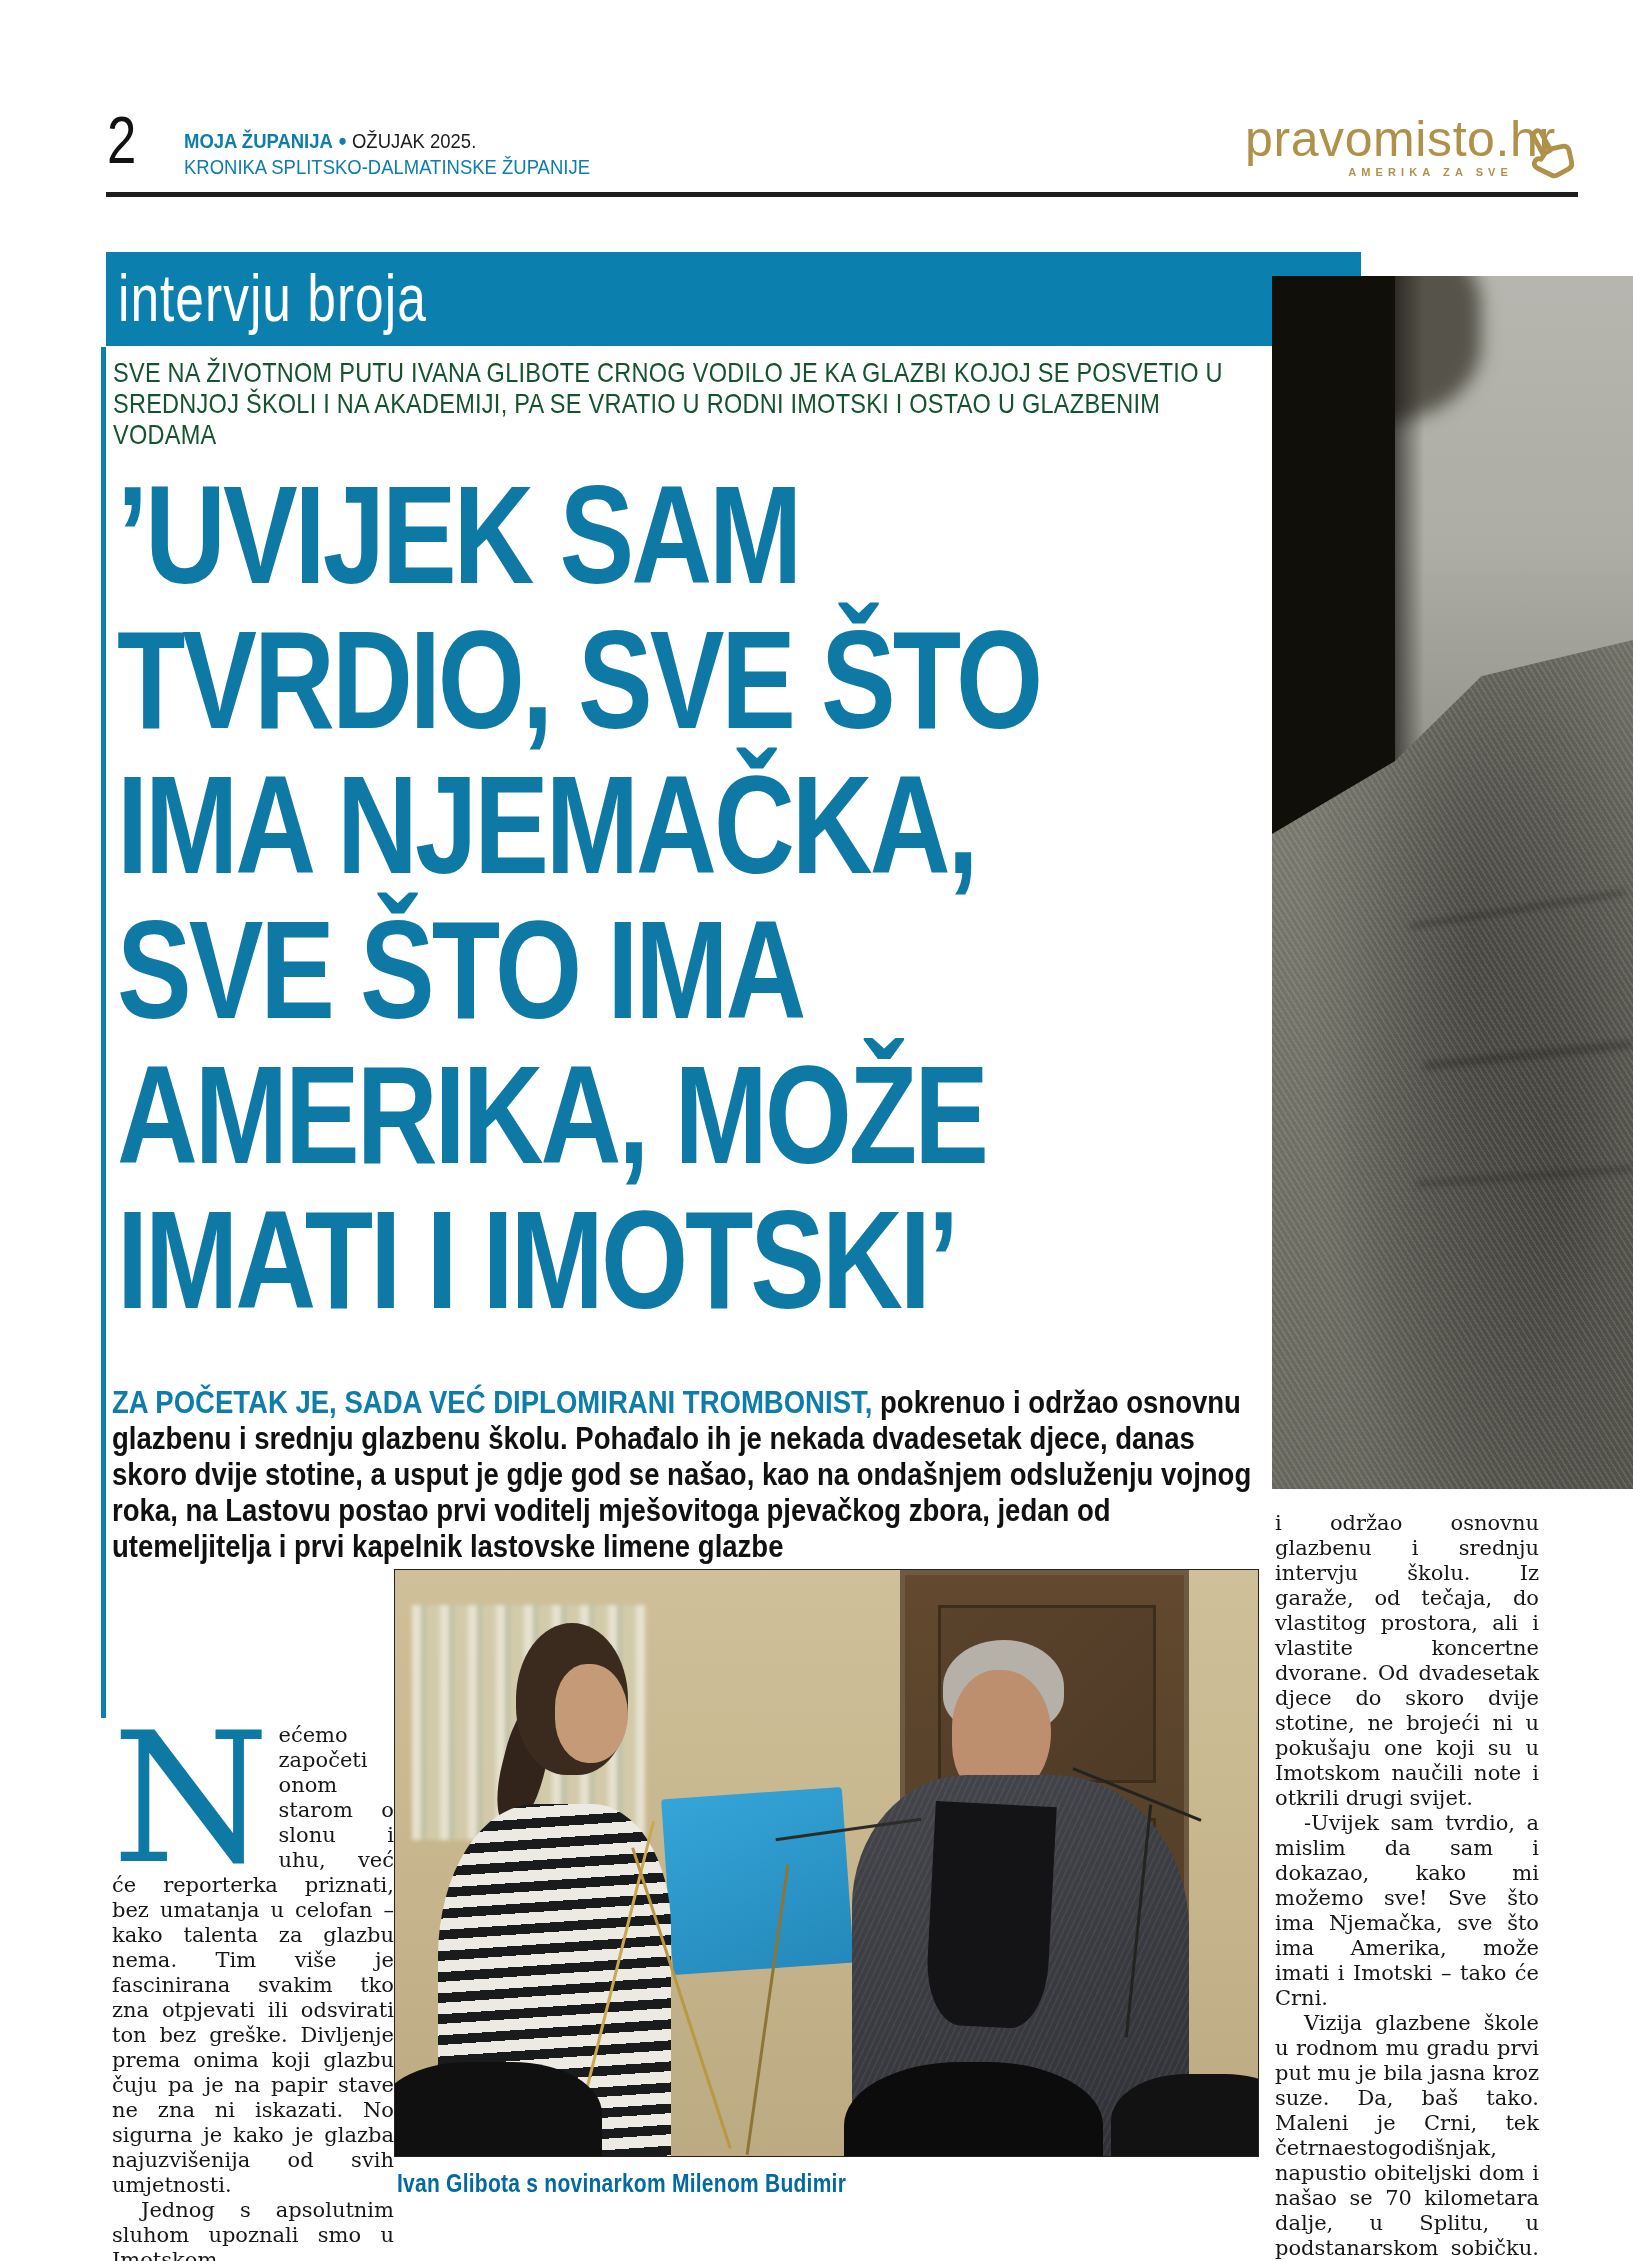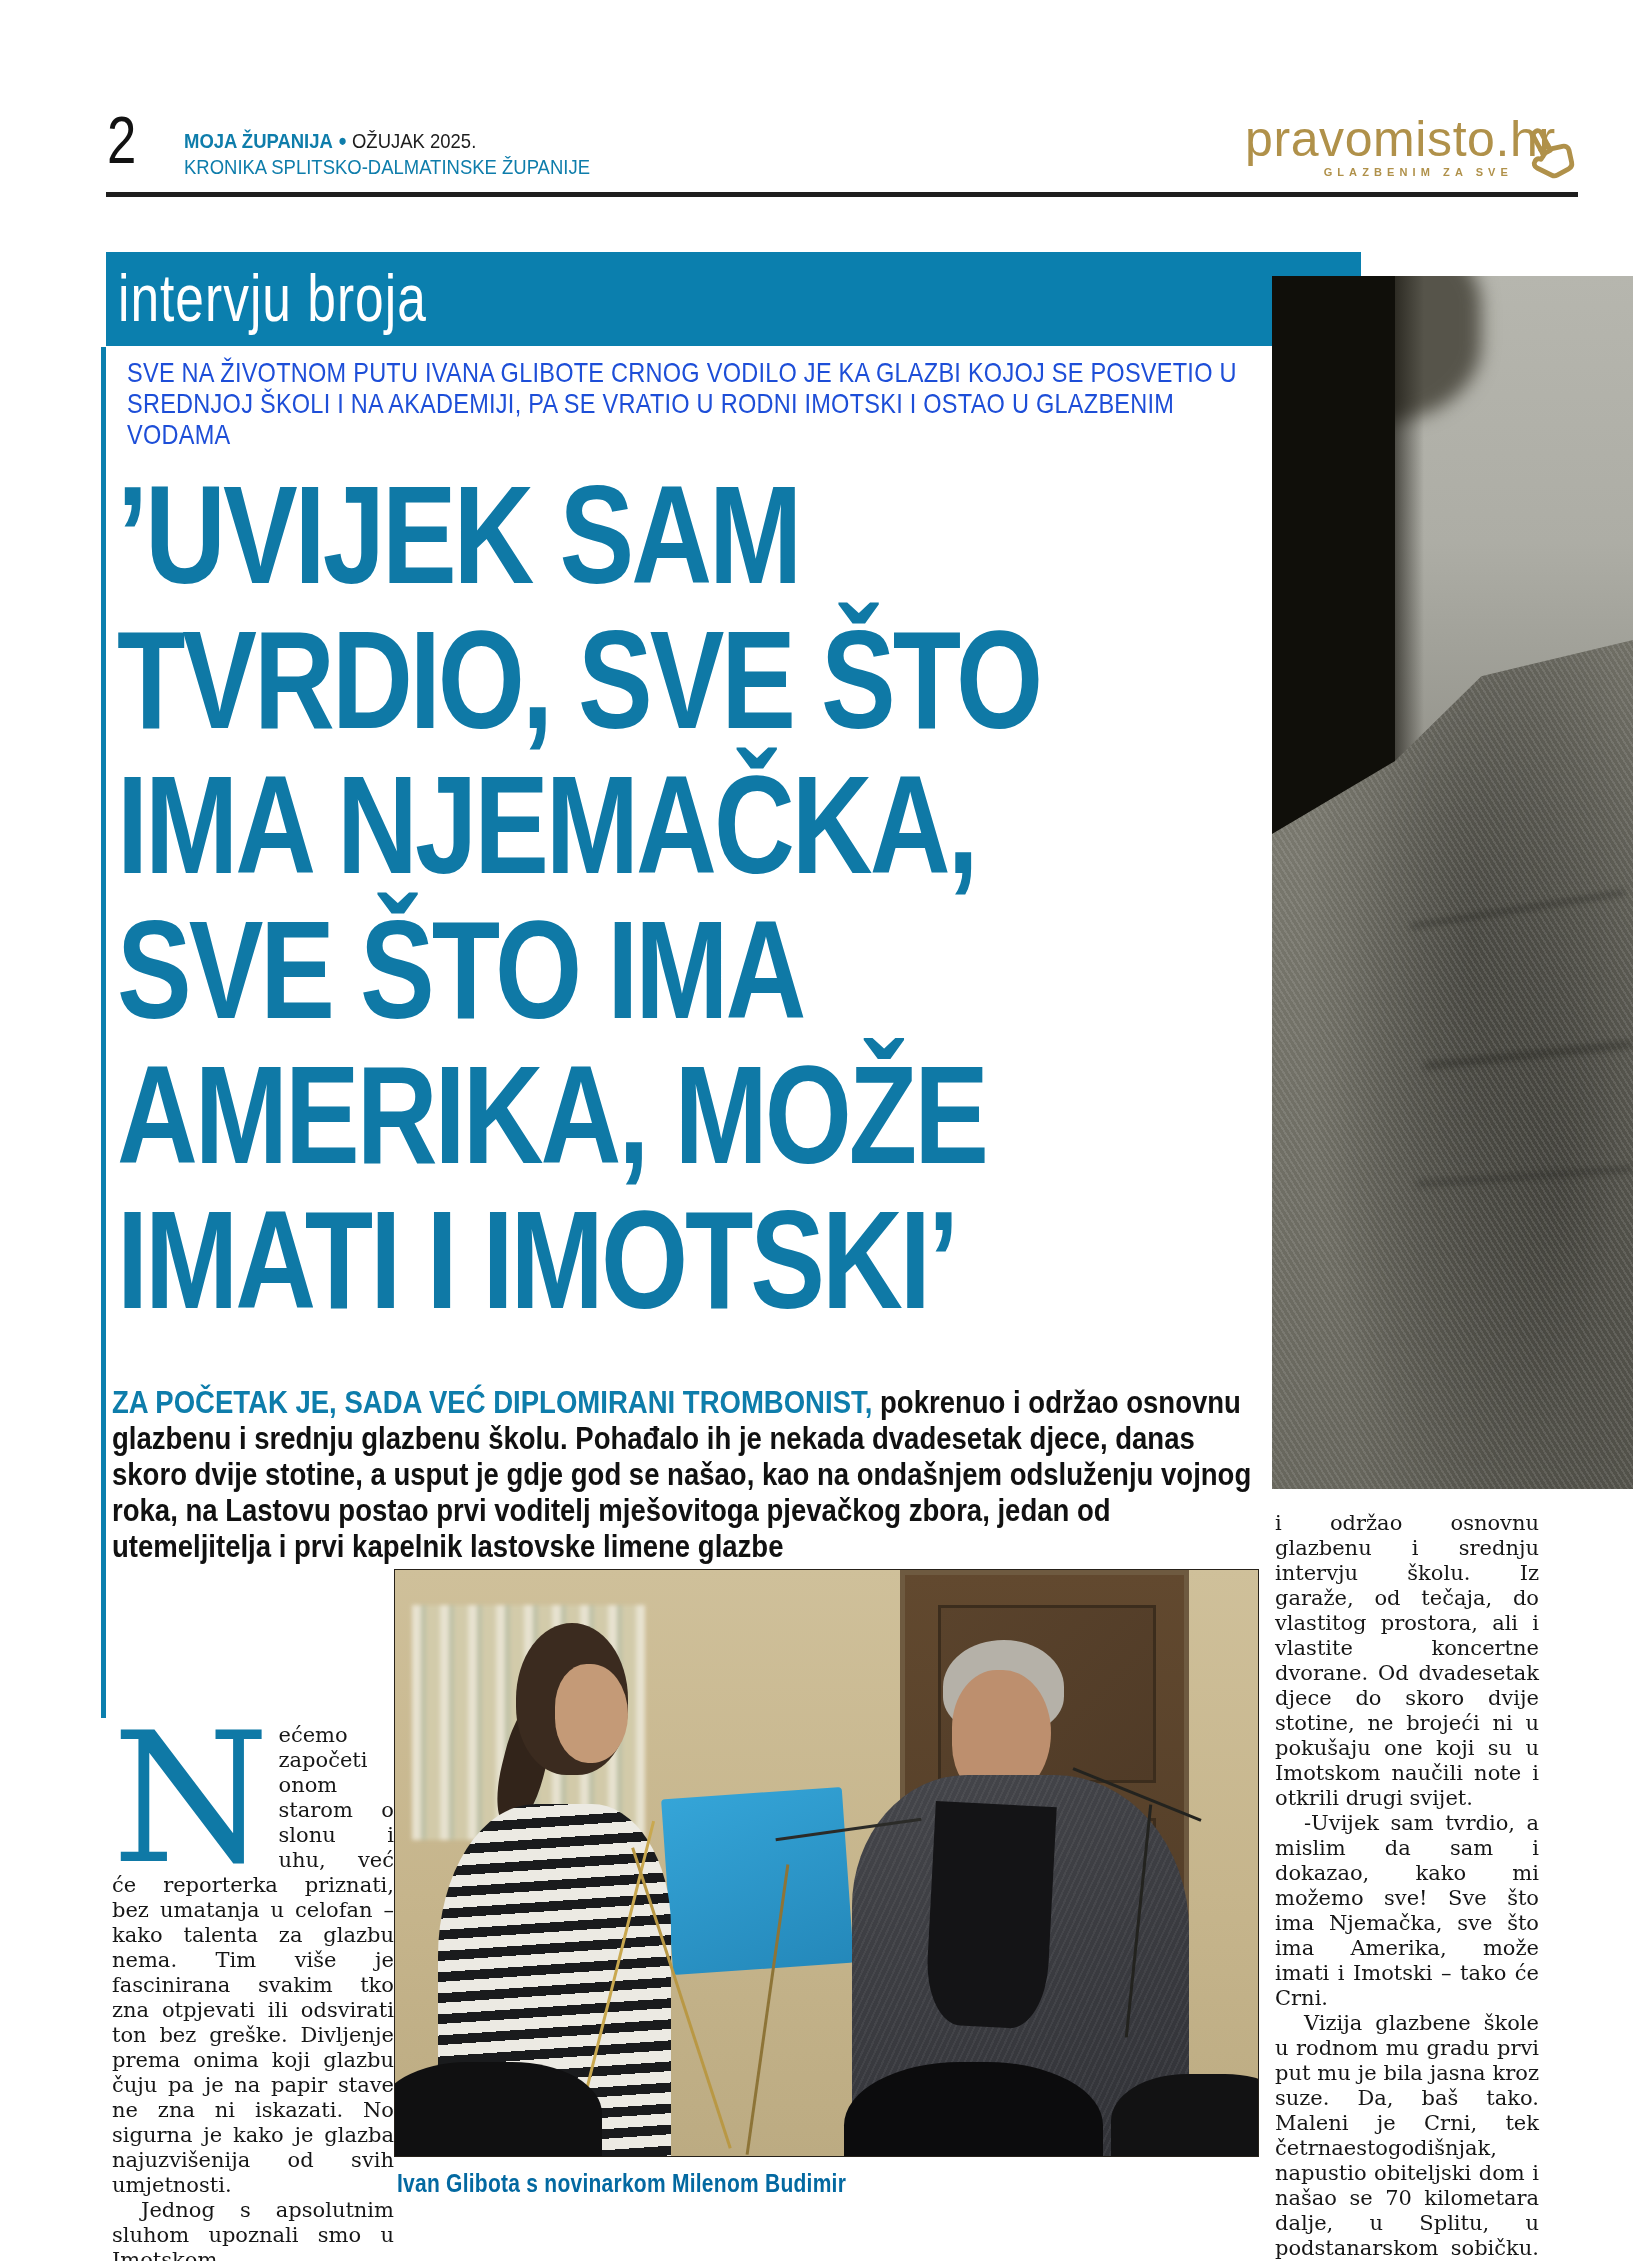--- a/index.html
+++ b/index.html
@@ -26,21 +26,21 @@
   .hand-icon{left:1520px;top:119px;}
   .header-rule{left:106px;top:192px;width:1472px;height:4.5px;background:#1e1e1e;}
 
   
   .section-bar{left:106px;top:252px;width:1255px;height:94px;background:#0b7fae;z-index:1;}
   .section-bar-label{padding-left:15.3px;font-size:66px;line-height:92px;color:#ffffff;
                      letter-spacing:1.3px;white-space:nowrap;}
   .v-accent-line{left:101px;top:347px;width:4.5px;height:1371px;background:#0b7fae;}
 
   
-  .kicker{left:127px;top:357px;width:1142px;font-size:28px;line-height:31px;color:#1d4ed8;
+  .kicker{left:113px;top:357px;width:1142px;font-size:28px;line-height:31px;color:#14532d;
           letter-spacing:0.3px;}
 
   
   .headline{left:117px;top:434px;color:#0f79a6;font-weight:bold;z-index:0;margin-top:28px;}
   .headline .hl{font-size:140px;line-height:145px;letter-spacing:-3.8px;white-space:nowrap;
                 transform:scaleX(.8);transform-origin:0 0;}
 
   
   .standfirst{left:112px;top:1384px;width:1144px;font-size:32px;line-height:36px;font-weight:bold;color:#111;}
   .sf-blue{color:#0e7dab;}
@@ -140,21 +140,21 @@
     <div class="cx88">
       <span class="pub-name">MOJA ŽUPANIJA</span>
       <span class="pub-dot">●</span>
       <span class="pub-issue">OŽUJAK 2025.</span>
       <div class="pub-sub">KRONIKA SPLITSKO-DALMATINSKE ŽUPANIJE</div>
     </div>
   </div>
 
   <div class="abs logo-block">
     <div class="logo-main">pravomisto.hr</div>
-    <div class="logo-tag">GLAZBENIM ZA SVE</div>
+    <div class="logo-tag">AMERIKA ZA SVE</div>
   </div>
   <div class="abs hand-icon">
     <svg width="64" height="70" viewBox="0 0 24 26" fill="none" stroke="#b0914a" stroke-width="1.8" stroke-linejoin="round" stroke-linecap="round" transform="rotate(-28)">
       <path d="M9 12 V4.2 a1.6 1.6 0 0 1 3.2 0 V11 l4.6 1.3 c1.1 .3 1.8 1.3 1.5 2.4 l-1.3 4.6 a2.2 2.2 0 0 1 -2.1 1.6 H10 a2.2 2.2 0 0 1 -1.8 -.9 L4.6 15 c-.7-.9-.4-2.1 .5-2.6 .8-.5 1.7-.3 2.3 .4 Z"></path>
       <path d="M9 9.5 h3.2 M9 11.5 h3.2"></path>
     </svg>
   </div>
 
   <div class="abs header-rule"></div>
 

